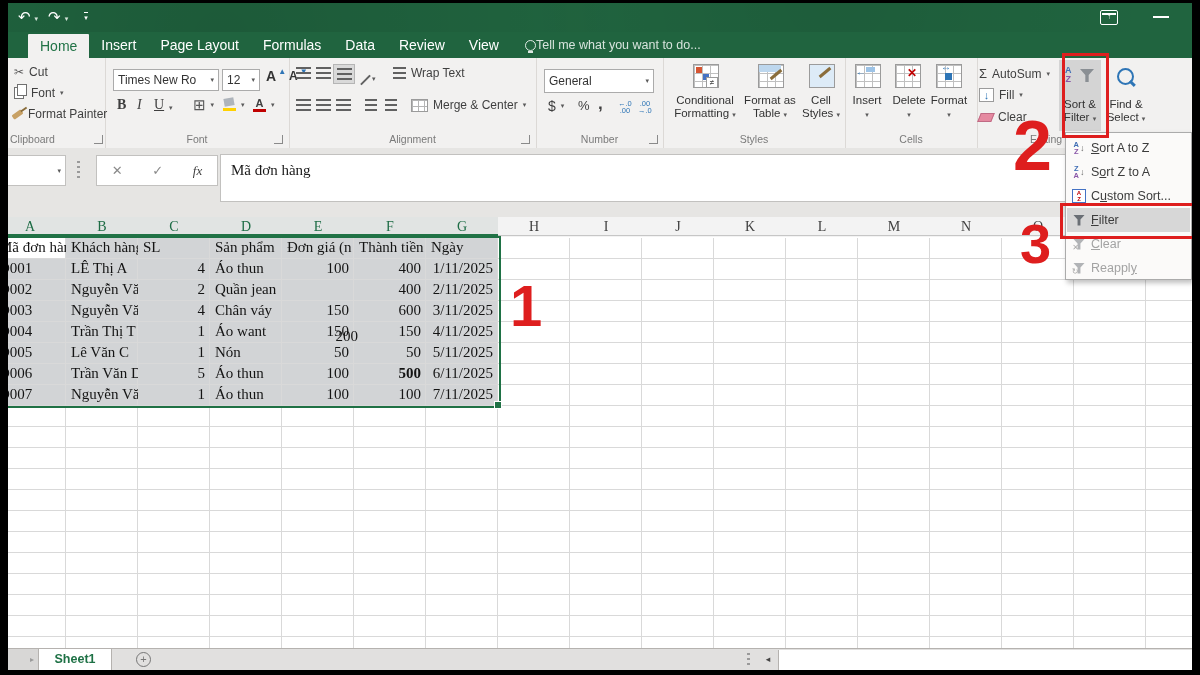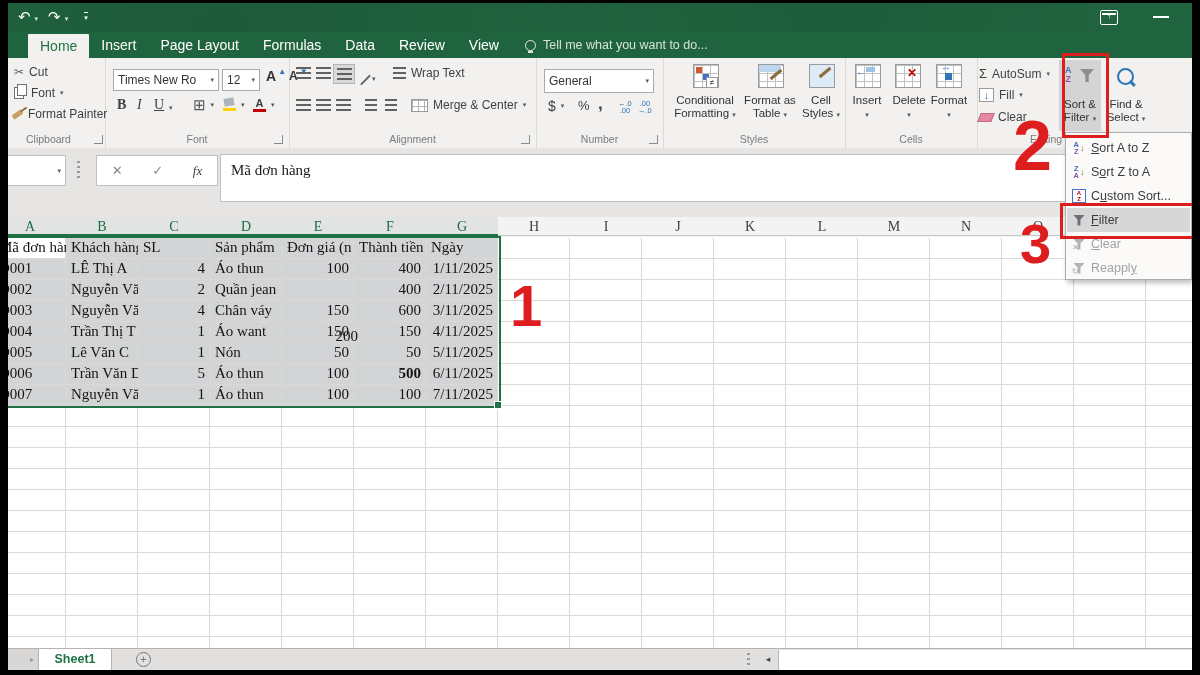--- a/index.html
+++ b/index.html
@@ -20,21 +20,21 @@
   #title-text{position:absolute;left:430px;top:7px;width:260px;text-align:center;color:#fff;font-size:12.5px;white-space:nowrap}
   #win-ribbonopt{position:absolute;left:1092px;top:7px;width:16px;height:13px;border:1.5px solid #fff;border-radius:2px;color:#fff;font-size:8px;text-align:center;line-height:12px}
   #win-ribbonopt:before{content:"";position:absolute;left:1px;right:1px;top:2px;height:1.5px;background:#fff}
   #win-min{position:absolute;left:1145px;top:13px;width:16px;height:2px;background:#fff}
 
   
   #tabrow{position:absolute;left:0;top:29px;width:100%;height:26px;background:#20643F;
     display:flex;align-items:stretch;padding-left:20px;box-sizing:border-box}
   .rtab{color:#fff;font-size:14px;padding:4px 12px;display:flex;align-items:center;white-space:nowrap}
   .rtab.active{background:#F2F1F0;color:#217346;margin-top:2px;border-radius:1px 1px 0 0}
-  #tellme{display:flex;align-items:center;margin-left:14px;color:rgba(255,255,255,.82);font-size:12.5px;gap:7px}
+  #tellme{display:flex;align-items:center;margin-left:14px;color:rgba(255,255,255,.82);font-size:12.5px;}
   .bulb{width:9px;height:9px;border:1.5px solid rgba(255,255,255,.85);border-radius:50%;position:relative}
   .bulb:after{content:"";position:absolute;left:2px;top:10px;width:5px;height:2px;background:rgba(255,255,255,.85)}
 
   
   #ribbon{position:absolute;left:0;top:55px;width:100%;height:90px;background:#F2F1F0;border-bottom:1px solid #D7D4D1;font-size:12px;color:#3f3f3f}
   .grp{position:absolute;top:0;height:90px;border-right:1px solid #DCD9D6}
   .grp-label{position:absolute;bottom:3px;left:0;right:0;text-align:center;font-size:10.5px;color:#7a7a7a}
   .launcher{position:absolute;bottom:4px;width:8px;height:8px;border-right:1px solid #8a8a8a;border-bottom:1px solid #8a8a8a}
   .dd{font-size:7px;color:#5a5a5a}
   .rowitem{position:absolute;display:flex;align-items:center;gap:5px;white-space:nowrap}
@@ -179,21 +179,21 @@
       </div>
       <div class="rowitem" style="left:6px;top:28px">
         <span class="copy-icon"></span>
         <span>Font</span>
         <span class="dd">▾</span>
       </div>
       <div class="rowitem" style="left:4px;top:49px">
         <span class="brush-icon"></span>
         <span>Format Painter</span>
       </div>
-      <div class="grp-label" style="text-align:left;padding-left:18px">Clipboard</div>
+      <div class="grp-label" style="text-align:left;padding-left:2px">Clipboard</div>
       <div class="launcher" style="left:86px"></div>
     </div>
 
     <div class="grp" style="left:97px;width:184px">
       <div class="combo" style="left:8px;top:11px;width:106px;height:22px">
         <span>Times New Ro</span>
         <span class="dd">▾</span>
       </div>
       <div class="combo" style="left:117px;top:11px;width:38px;height:22px">
         <span>12</span>

